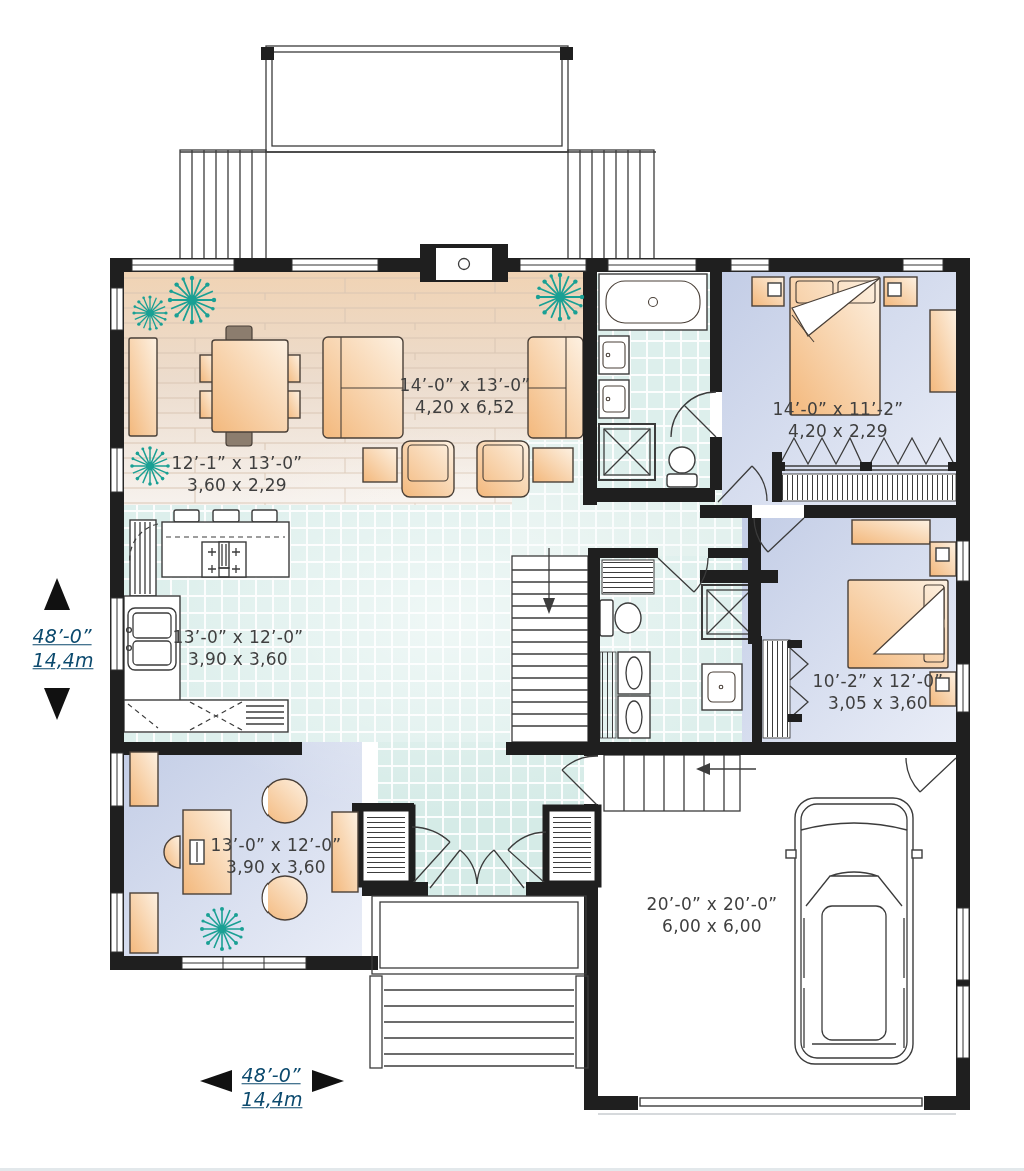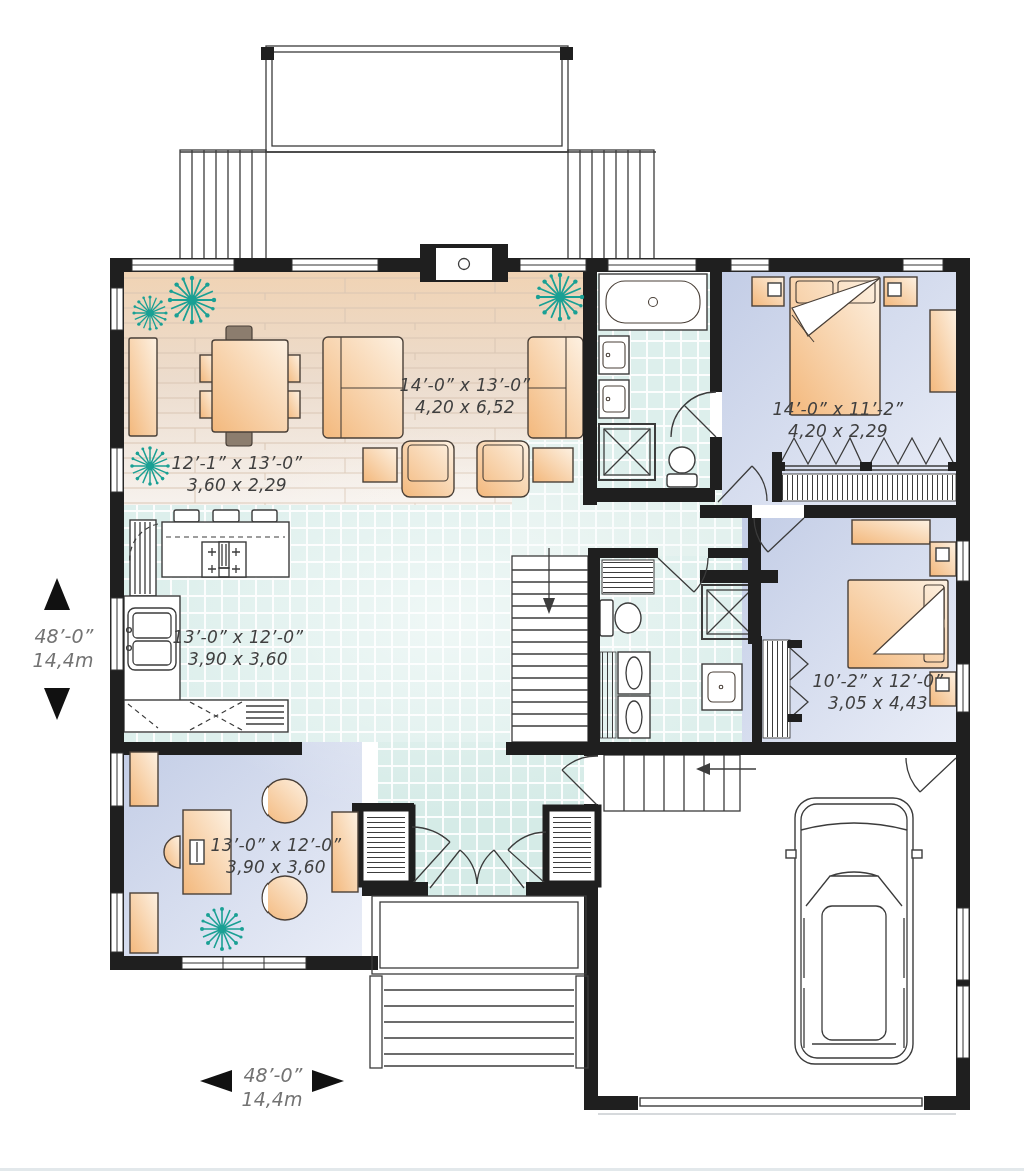--- a/index.html
+++ b/index.html
@@ -1,24 +1,24 @@
 <!DOCTYPE html>
 <html><head>
 <meta charset="utf-8">
 <style>
   html,body{margin:0;padding:0;background:#fff;}
   #stage{position:relative;width:1024px;height:1171px;background:#ffffff;overflow:hidden;
          font-family:"DejaVu Sans",sans-serif;}
   #plan-svg{position:absolute;left:0;top:0;}
   .room-label{position:absolute;transform:translate(-50%,-50%);text-align:center;
-      font-style:italic;color:#3f3f3f;font-size:17px;line-height:1.3;white-space:nowrap;
+      color:#3f3f3f;font-size:17px;line-height:1.3;white-space:nowrap;
       letter-spacing:.3px;}
   .room-label span{display:block;}
-  .dim-label{position:absolute;transform:translate(-50%,-50%);text-align:right;
-      font-style:italic;color:#737373;font-size:19px;line-height:1.25;white-space:nowrap;}
+  .dim-label{position:absolute;transform:translate(-50%,-50%);text-align:left;
+      font-style:italic;color:#0c4a6e;font-size:19px;line-height:1.25;white-space:nowrap;text-decoration:underline;}
   .dim-label span{display:block;}
   .tri{position:absolute;width:0;height:0;}
   .tri-up{border-left:13px solid transparent;border-right:13px solid transparent;border-bottom:32px solid #111;}
   .tri-down{border-left:13px solid transparent;border-right:13px solid transparent;border-top:32px solid #111;}
   .tri-left{border-top:11px solid transparent;border-bottom:11px solid transparent;border-right:32px solid #111;}
   .tri-right{border-top:11px solid transparent;border-bottom:11px solid transparent;border-left:32px solid #111;}
   .bottom-edge{position:absolute;left:0;bottom:0;width:100%;height:3px;background:#e2e8eb;}
   
   .wall{fill:#1f1f1f;stroke:none;}
   .thin{fill:none;stroke:#3c3c3c;stroke-width:1.3;}
@@ -447,25 +447,29 @@
 <div class="room-label" style="left:238px;top:648px">
   <span>13’-0” x 12’-0”</span>
   <span>3,90 x 3,60</span>
 </div>
 <div class="room-label" style="left:838px;top:420px">
   <span>14’-0” x 11’-2”</span>
   <span>4,20 x 2,29</span>
 </div>
 <div class="room-label" style="left:878px;top:692px">
   <span>10’-2” x 12’-0”</span>
-  <span>3,05 x 4,43</span>
+  <span>3,05 x 3,60</span>
 </div>
 <div class="room-label" style="left:276px;top:856px">
   <span>13’-0” x 12’-0”</span>
   <span>3,90 x 3,60</span>
+</div>
+<div class="room-label" style="left:712px;top:915px">
+  <span>20’-0” x 20’-0”</span>
+  <span>6,00 x 6,00</span>
 </div>
 
 <div class="tri tri-up" style="left:44px;top:578px"></div>
 <div class="dim-label" style="left:63px;top:649px">
   <span>48’-0”</span>
   <span>14,4m</span>
 </div>
 <div class="tri tri-down" style="left:44px;top:688px"></div>
 
 <div class="tri tri-left" style="left:200px;top:1070px"></div>

